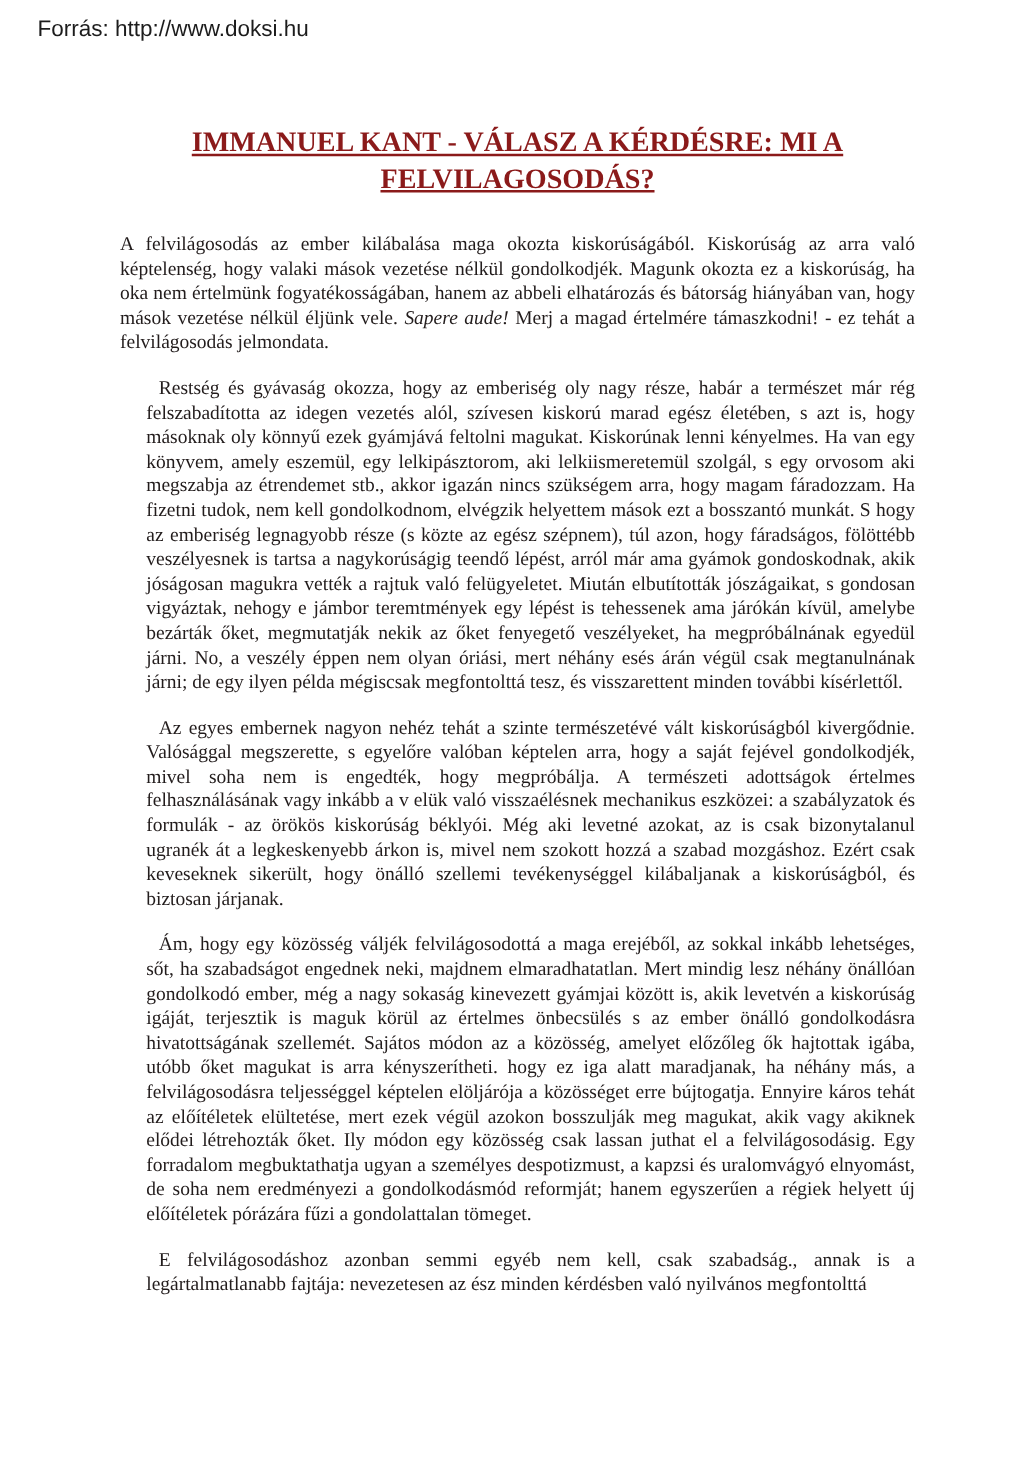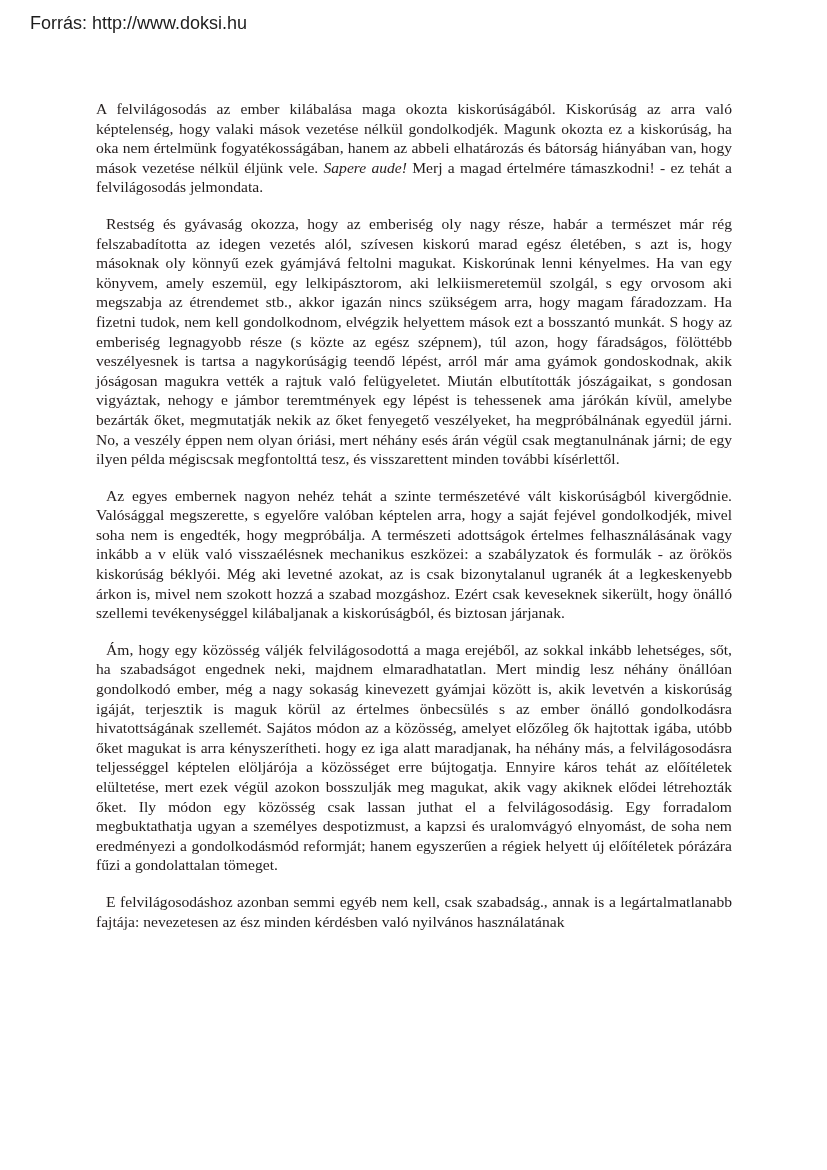--- a/index.html
+++ b/index.html
@@ -45,37 +45,39 @@
     line-height: 19.6px;
     color: #221c1c;
     text-align: justify;
     margin: 17px 0 0 0;
   }
   .para.first {
     margin-top: 0;
   }
   .para.indent {
     text-indent: 10px;
+    margin-left: 21px;
   }
   .italic {
     font-style: italic;
     margin-top: 36px;
   }
 </style>
 </head>
 <body>
 
 <div class="source-line">Forrás: http://www.doksi.hu</div>
 
 <div class="doc">
 
+  <h1 class="doc-title">IMMANUEL KANT - VÁLASZ A KÉRDÉSRE: MI A FELVILAGOSODÁS?</h1>
 
   <p class="para first"><span>A felvilágosodás az ember kilábalása maga okozta kiskorúságából. Kiskorúság az arra való képtelenség, hogy valaki mások vezetése nélkül gondolkodjék. Magunk okozta ez a kiskorúság, ha oka nem értelmünk fogyatékosságában, hanem az abbeli elhatározás és bátorság hiányában van, hogy mások vezetése nélkül éljünk vele. </span><span class="italic">Sapere aude!</span><span> Merj a magad értelmére támaszkodni! - ez tehát a felvilágosodás jelmondata.</span></p>
 
   <p class="para indent">Restség és gyávaság okozza, hogy az emberiség oly nagy része, habár a természet már rég felszabadította az idegen vezetés alól, szívesen kiskorú marad egész életében, s azt is, hogy másoknak oly könnyű ezek gyámjává feltolni magukat. Kiskorúnak lenni kényelmes. Ha van egy könyvem, amely eszemül, egy lelkipásztorom, aki lelkiismeretemül szolgál, s egy orvosom aki megszabja az étrendemet stb., akkor igazán nincs szükségem arra, hogy magam fáradozzam. Ha fizetni tudok, nem kell gondolkodnom, elvégzik helyettem mások ezt a bosszantó munkát. S hogy az emberiség legnagyobb része (s közte az egész szépnem), túl azon, hogy fáradságos, fölöttébb veszélyesnek is tartsa a nagykorúságig teendő lépést, arról már ama gyámok gondoskodnak, akik jóságosan magukra vették a rajtuk való felügyeletet. Miután elbutították jószágaikat, s gondosan vigyáztak, nehogy e jámbor teremtmények egy lépést is tehessenek ama járókán kívül, amelybe bezárták őket, megmutatják nekik az őket fenyegető veszélyeket, ha megpróbálnának egyedül járni. No, a veszély éppen nem olyan óriási, mert néhány esés árán végül csak megtanulnának járni; de egy ilyen példa mégiscsak megfontolttá tesz, és visszarettent minden további kísérlettől.</p>
 
   <p class="para indent">Az egyes embernek nagyon nehéz tehát a szinte természetévé vált kiskorúságból kivergődnie. Valósággal megszerette, s egyelőre valóban képtelen arra, hogy a saját fejével gondolkodjék, mivel soha nem is engedték, hogy megpróbálja. A természeti adottságok értelmes felhasználásának vagy inkább a v elük való visszaélésnek mechanikus eszközei: a szabályzatok és formulák - az örökös kiskorúság béklyói. Még aki levetné azokat, az is csak bizonytalanul ugranék át a legkeskenyebb árkon is, mivel nem szokott hozzá a szabad mozgáshoz. Ezért csak keveseknek sikerült, hogy önálló szellemi tevékenységgel kilábaljanak a kiskorúságból, és biztosan járjanak.</p>
 
   <p class="para indent">Ám, hogy egy közösség váljék felvilágosodottá a maga erejéből, az sokkal inkább lehetséges, sőt, ha szabadságot engednek neki, majdnem elmaradhatatlan. Mert mindig lesz néhány önállóan gondolkodó ember, még a nagy sokaság kinevezett gyámjai között is, akik levetvén a kiskorúság igáját, terjesztik is maguk körül az értelmes önbecsülés s az ember önálló gondolkodásra hivatottságának szellemét. Sajátos módon az a közösség, amelyet előzőleg ők hajtottak igába, utóbb őket magukat is arra kényszerítheti. hogy ez iga alatt maradjanak, ha néhány más, a felvilágosodásra teljességgel képtelen elöljárója a közösséget erre bújtogatja. Ennyire káros tehát az előítéletek elültetése, mert ezek végül azokon bosszulják meg magukat, akik vagy akiknek elődei létrehozták őket. Ily módon egy közösség csak lassan juthat el a felvilágosodásig. Egy forradalom megbuktathatja ugyan a személyes despotizmust, a kapzsi és uralomvágyó elnyomást, de soha nem eredményezi a gondolkodásmód reformját; hanem egyszerűen a régiek helyett új előítéletek pórázára fűzi a gondolattalan tömeget.</p>
 
-  <p class="para indent">E felvilágosodáshoz azonban semmi egyéb nem kell, csak szabadság., annak is a legártalmatlanabb fajtája: nevezetesen az ész minden kérdésben való nyilvános használatának</p>
+  <p class="para indent">E felvilágosodáshoz azonban semmi egyéb nem kell, csak szabadság., annak is a legártalmatlanabb fajtája: nevezetesen az ész minden kérdésben való nyilvános megfontolttá</p>
 
 </div>
 
 </body></html>

